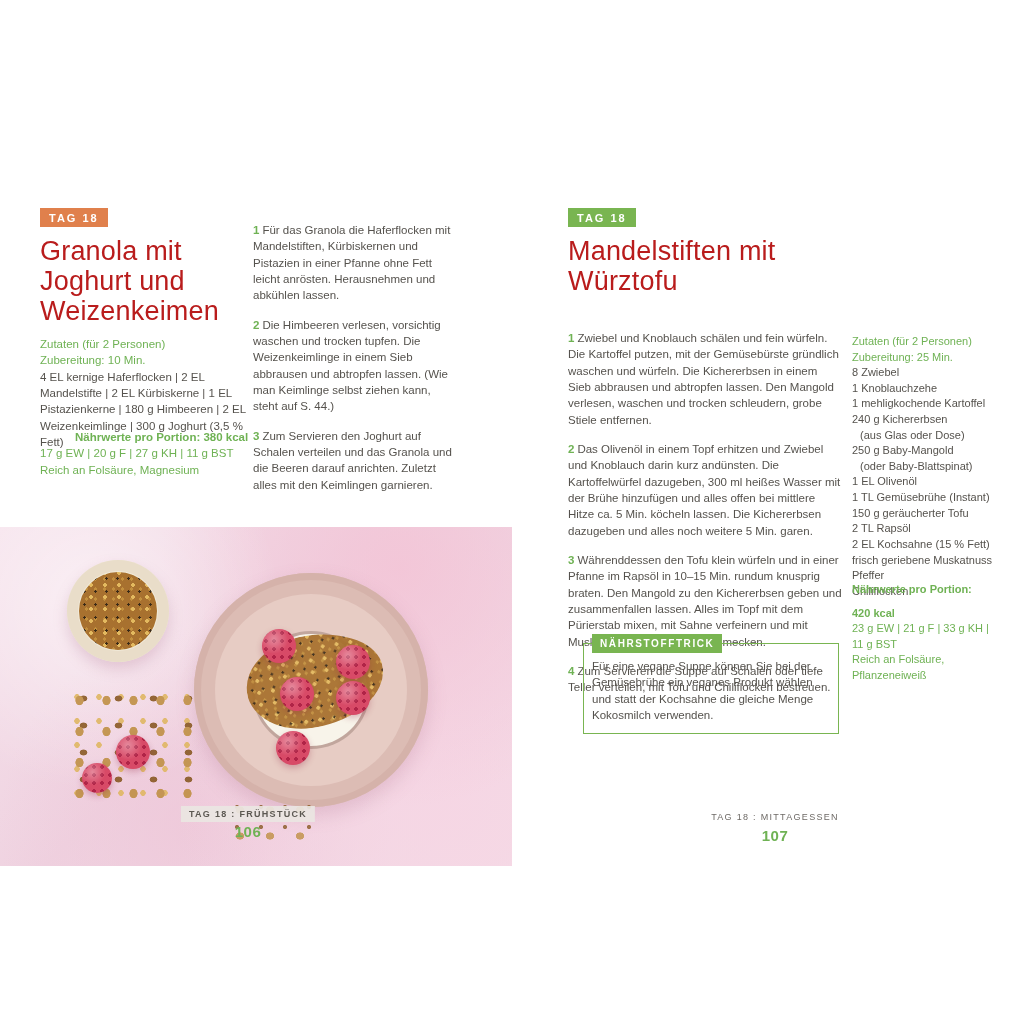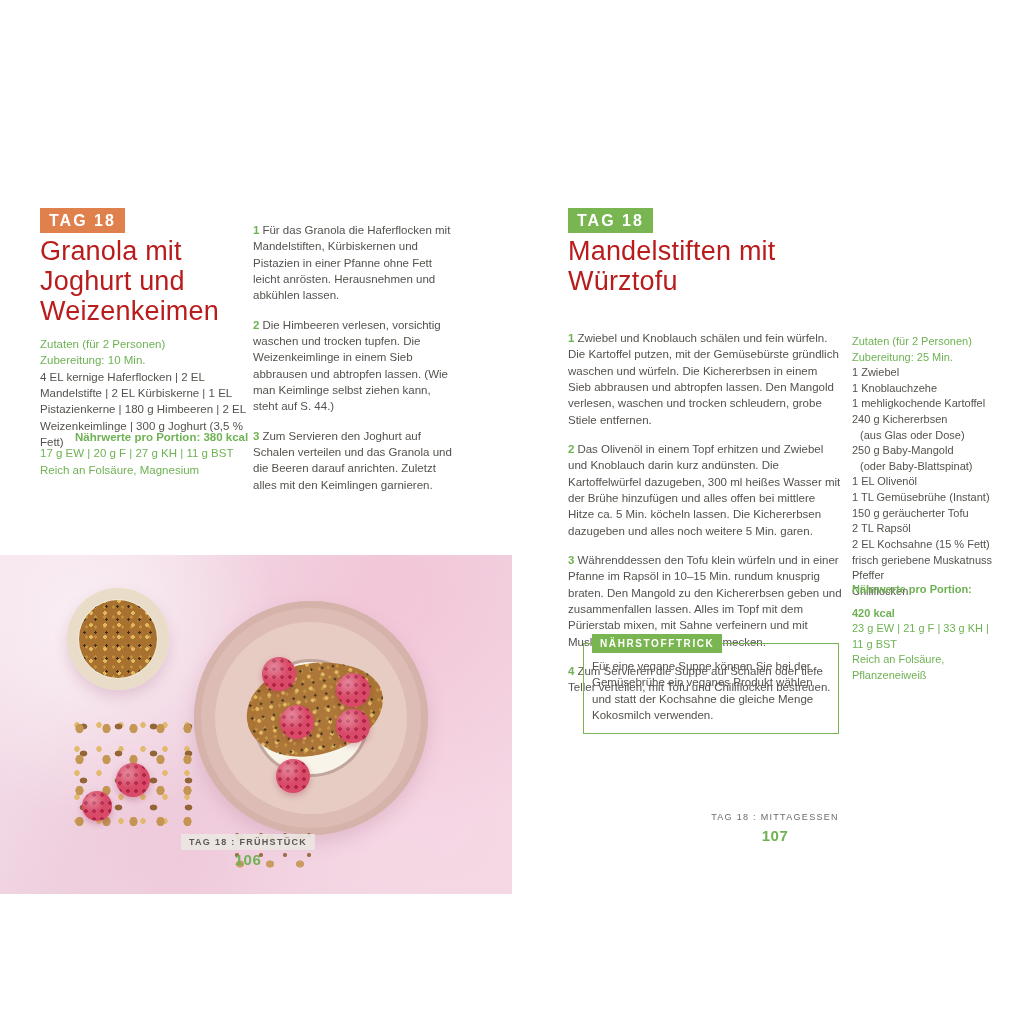--- a/index.html
+++ b/index.html
@@ -1,21 +1,21 @@
 <!DOCTYPE html>
 <html><head>
 <meta charset="utf-8">
 <style>
   * { margin:0; padding:0; box-sizing:border-box; }
   html,body { width:1024px; height:1024px; background:#ffffff; font-family:"Liberation Sans", sans-serif; }
   .spread { position:relative; width:1024px; height:1024px; background:#fff; overflow:hidden; }
 
   
   .day-badge {
-    position:absolute; display:inline-block; color:#fff; font-size:16px; font-weight:bold;
+    position:absolute; display:inline-block; color:#fff; font-size:11px; font-weight:bold;
     letter-spacing:2px; padding:4px 9px 3px 9px;
   }
   .badge-orange { background:#E0804C; left:40px; top:208px; }
   .badge-green  { background:#79B551; left:568px; top:208px; }
 
   
   .recipe-title {
     position:absolute; color:#b91c1c; font-size:27px; line-height:1.12; font-weight:normal;
     letter-spacing:0.2px;
   }
@@ -55,21 +55,20 @@
 
   
   .photo {
     position:absolute; left:0; top:527px; width:512px; height:339px; overflow:hidden;
     background:
       radial-gradient(circle at 18% 22%, rgba(255,255,255,0.55), transparent 38%),
       radial-gradient(circle at 78% 12%, rgba(243,196,214,0.85), transparent 48%),
       radial-gradient(circle at 88% 82%, rgba(246,214,228,0.9), transparent 52%),
       radial-gradient(circle at 38% 88%, rgba(238,198,216,0.75), transparent 45%),
       linear-gradient(135deg, #f6e2ec, #efd2e0 45%, #f4dce7);
-    margin-top: 28px;
   }
   .granola-tex {
     background-color:#a8712f;
     background-image:
       radial-gradient(#3a2a18 15%, transparent 16%),
       radial-gradient(#e3b95f 20%, transparent 21%),
       radial-gradient(#c28f3e 25%, transparent 26%);
     background-size: 11px 13px, 14px 12px, 9px 10px;
     background-position: 0 0, 5px 7px, 3px 2px;
   }
@@ -206,21 +205,21 @@
   </div>
 
   <div class="tip-box">
     <div class="tip-label">NÄHRSTOFFTRICK</div>
     <div>Für eine vegane Suppe können Sie bei der Gemüsebrühe ein veganes Produkt wählen und statt der Kochsahne die gleiche Menge Kokosmilch verwenden.</div>
   </div>
 
   <div class="zutaten-right">
     <div class="hdr">Zutaten (für 2 Personen)</div>
     <div class="hdr">Zubereitung: 25 Min.</div>
-    <div class="ing-line">1 Zwiebel</div>
+    <div class="ing-line">8 Zwiebel</div>
     <div class="ing-line">1 Knoblauchzehe</div>
     <div class="ing-line">1 mehligkochende Kartoffel</div>
     <div class="ing-line">240 g Kichererbsen</div>
     <div class="ing-line indent">(aus Glas oder Dose)</div>
     <div class="ing-line">250 g Baby-Mangold</div>
     <div class="ing-line indent">(oder Baby-Blattspinat)</div>
     <div class="ing-line">1 EL Olivenöl</div>
     <div class="ing-line">1 TL Gemüsebrühe (Instant)</div>
     <div class="ing-line">150 g geräucherter Tofu</div>
     <div class="ing-line">2 TL Rapsöl</div>

